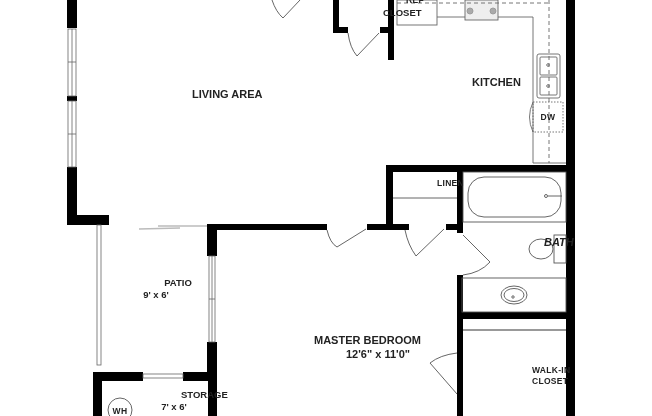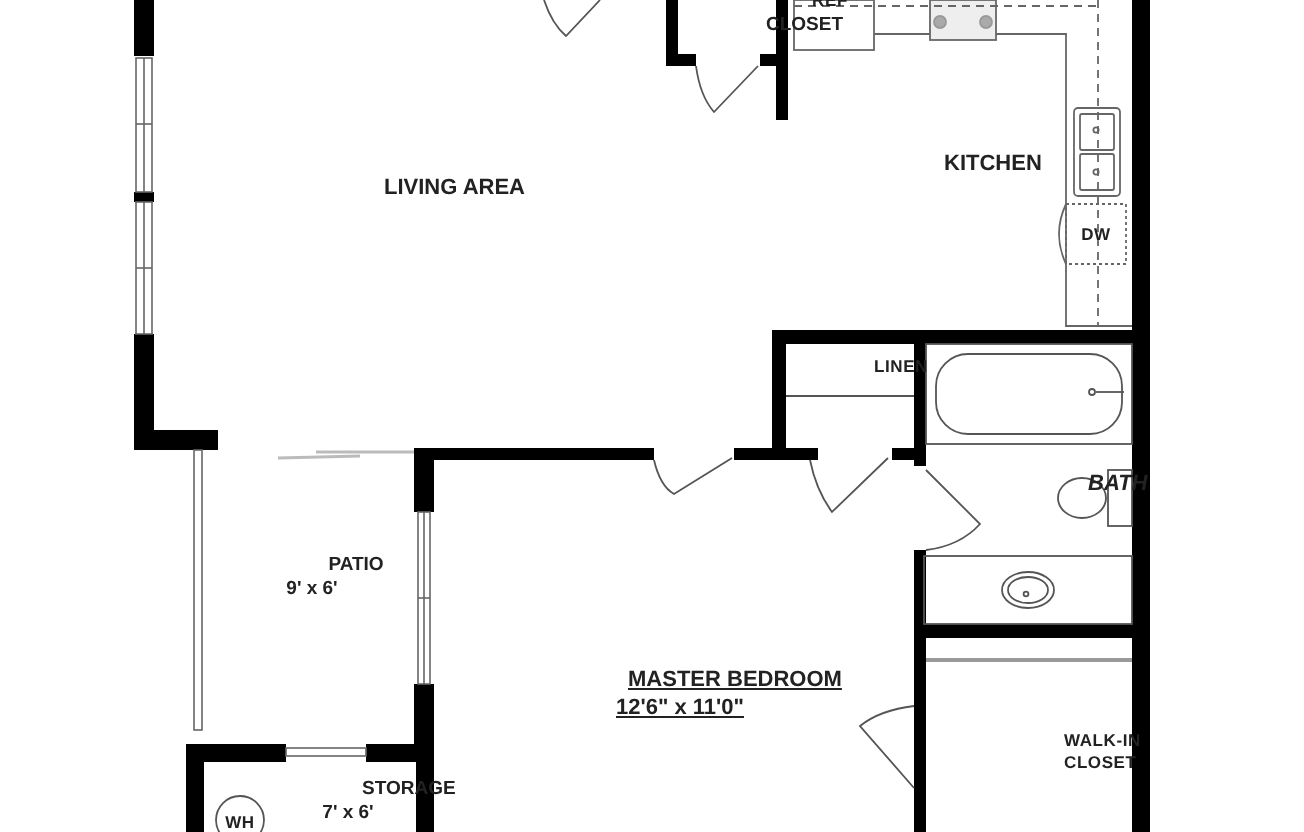--- a/index.html
+++ b/index.html
@@ -1,21 +1,21 @@
 <!DOCTYPE html>
 <html><head>
 <meta charset="utf-8">
 <style>
   html, body { margin:0; padding:0; background:#fff; }
   body { width:652px; height:416px; position:relative; overflow:hidden; font-family:"Liberation Sans", sans-serif; }
   #plan { position:absolute; left:0; top:0; width:652px; height:416px; }
   .lbl { position:absolute; text-align:center; color:#222; font-weight:bold; font-family:"Liberation Sans", sans-serif; line-height:1.25; white-space:nowrap; }
   .lbl .dim { font-weight:bold; display:block; }
   .room-name { display:block;padding-left:44px; }
-  .fs11 { font-size:11px; }
+  .fs11 { font-size:11px;text-align:right; }
   .fs10 { font-size:9.5px; }
   .fs9 { font-size:8.5px; letter-spacing:0.3px; }
 </style>
 </head>
 <body>
 
 <svg id="plan" viewBox="0 0 652 416" xmlns="http://www.w3.org/2000/svg">
   <g fill="#000">
 
     <rect x="67" y="0" width="10" height="28"></rect>
@@ -136,21 +136,21 @@
 <div class="lbl fs9" style="left:393px; top:178px; width:64px;">
   <span class="room-name">LINEN</span>
 </div>
 <div class="lbl fs11" style="left:500px; top:236px; width:50px;font-style:italic;">
   <span class="room-name">BATH</span>
 </div>
 <div class="lbl fs10" style="left:120px; top:277px; width:72px;">
   <span class="room-name">PATIO</span>
   <span class="dim">9' x 6'</span>
 </div>
-<div class="lbl fs11" style="left:270px; top:334px; width:140px;text-decoration:underline;">
+<div class="lbl fs11" style="left:270px; top:334px; width:140px;">
   <span class="room-name">MASTER BEDROOM</span>
   <span class="dim">12'6" x 11'0"</span>
 </div>
 <div class="lbl fs9" style="left:488px; top:365px; width:64px;">
   <span class="room-name">WALK-IN</span>
   <span class="room-name">CLOSET</span>
 </div>
 <div class="lbl fs10" style="left:137px; top:389px; width:74px;">
   <span class="room-name">STORAGE</span>
   <span class="dim">7' x 6'</span>

